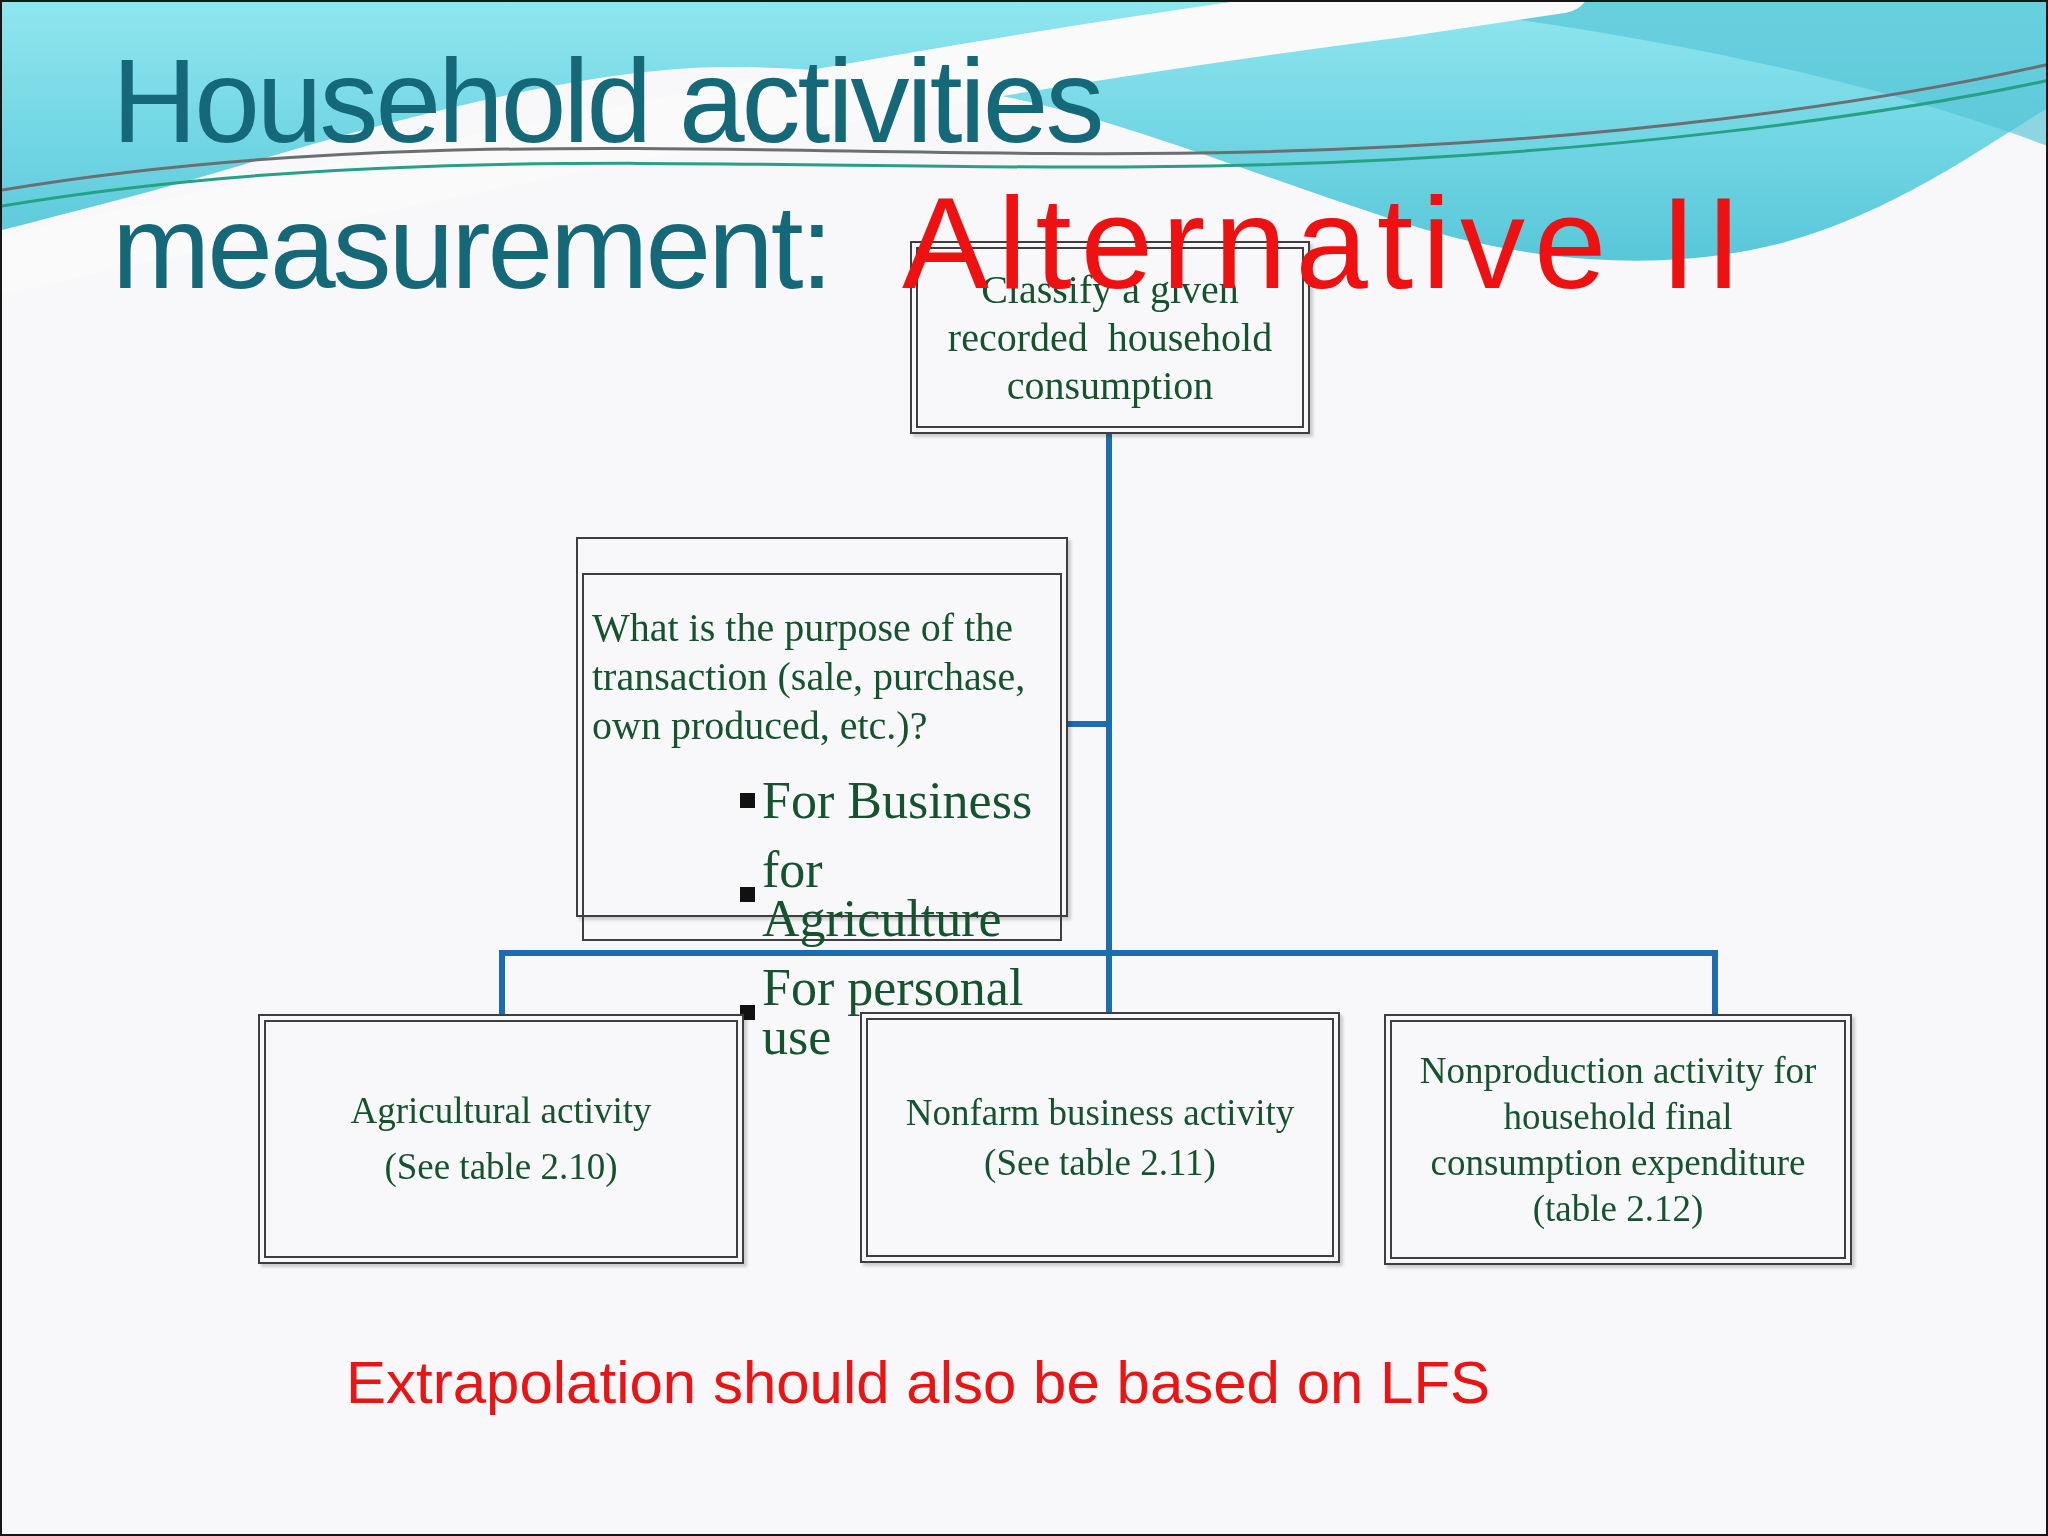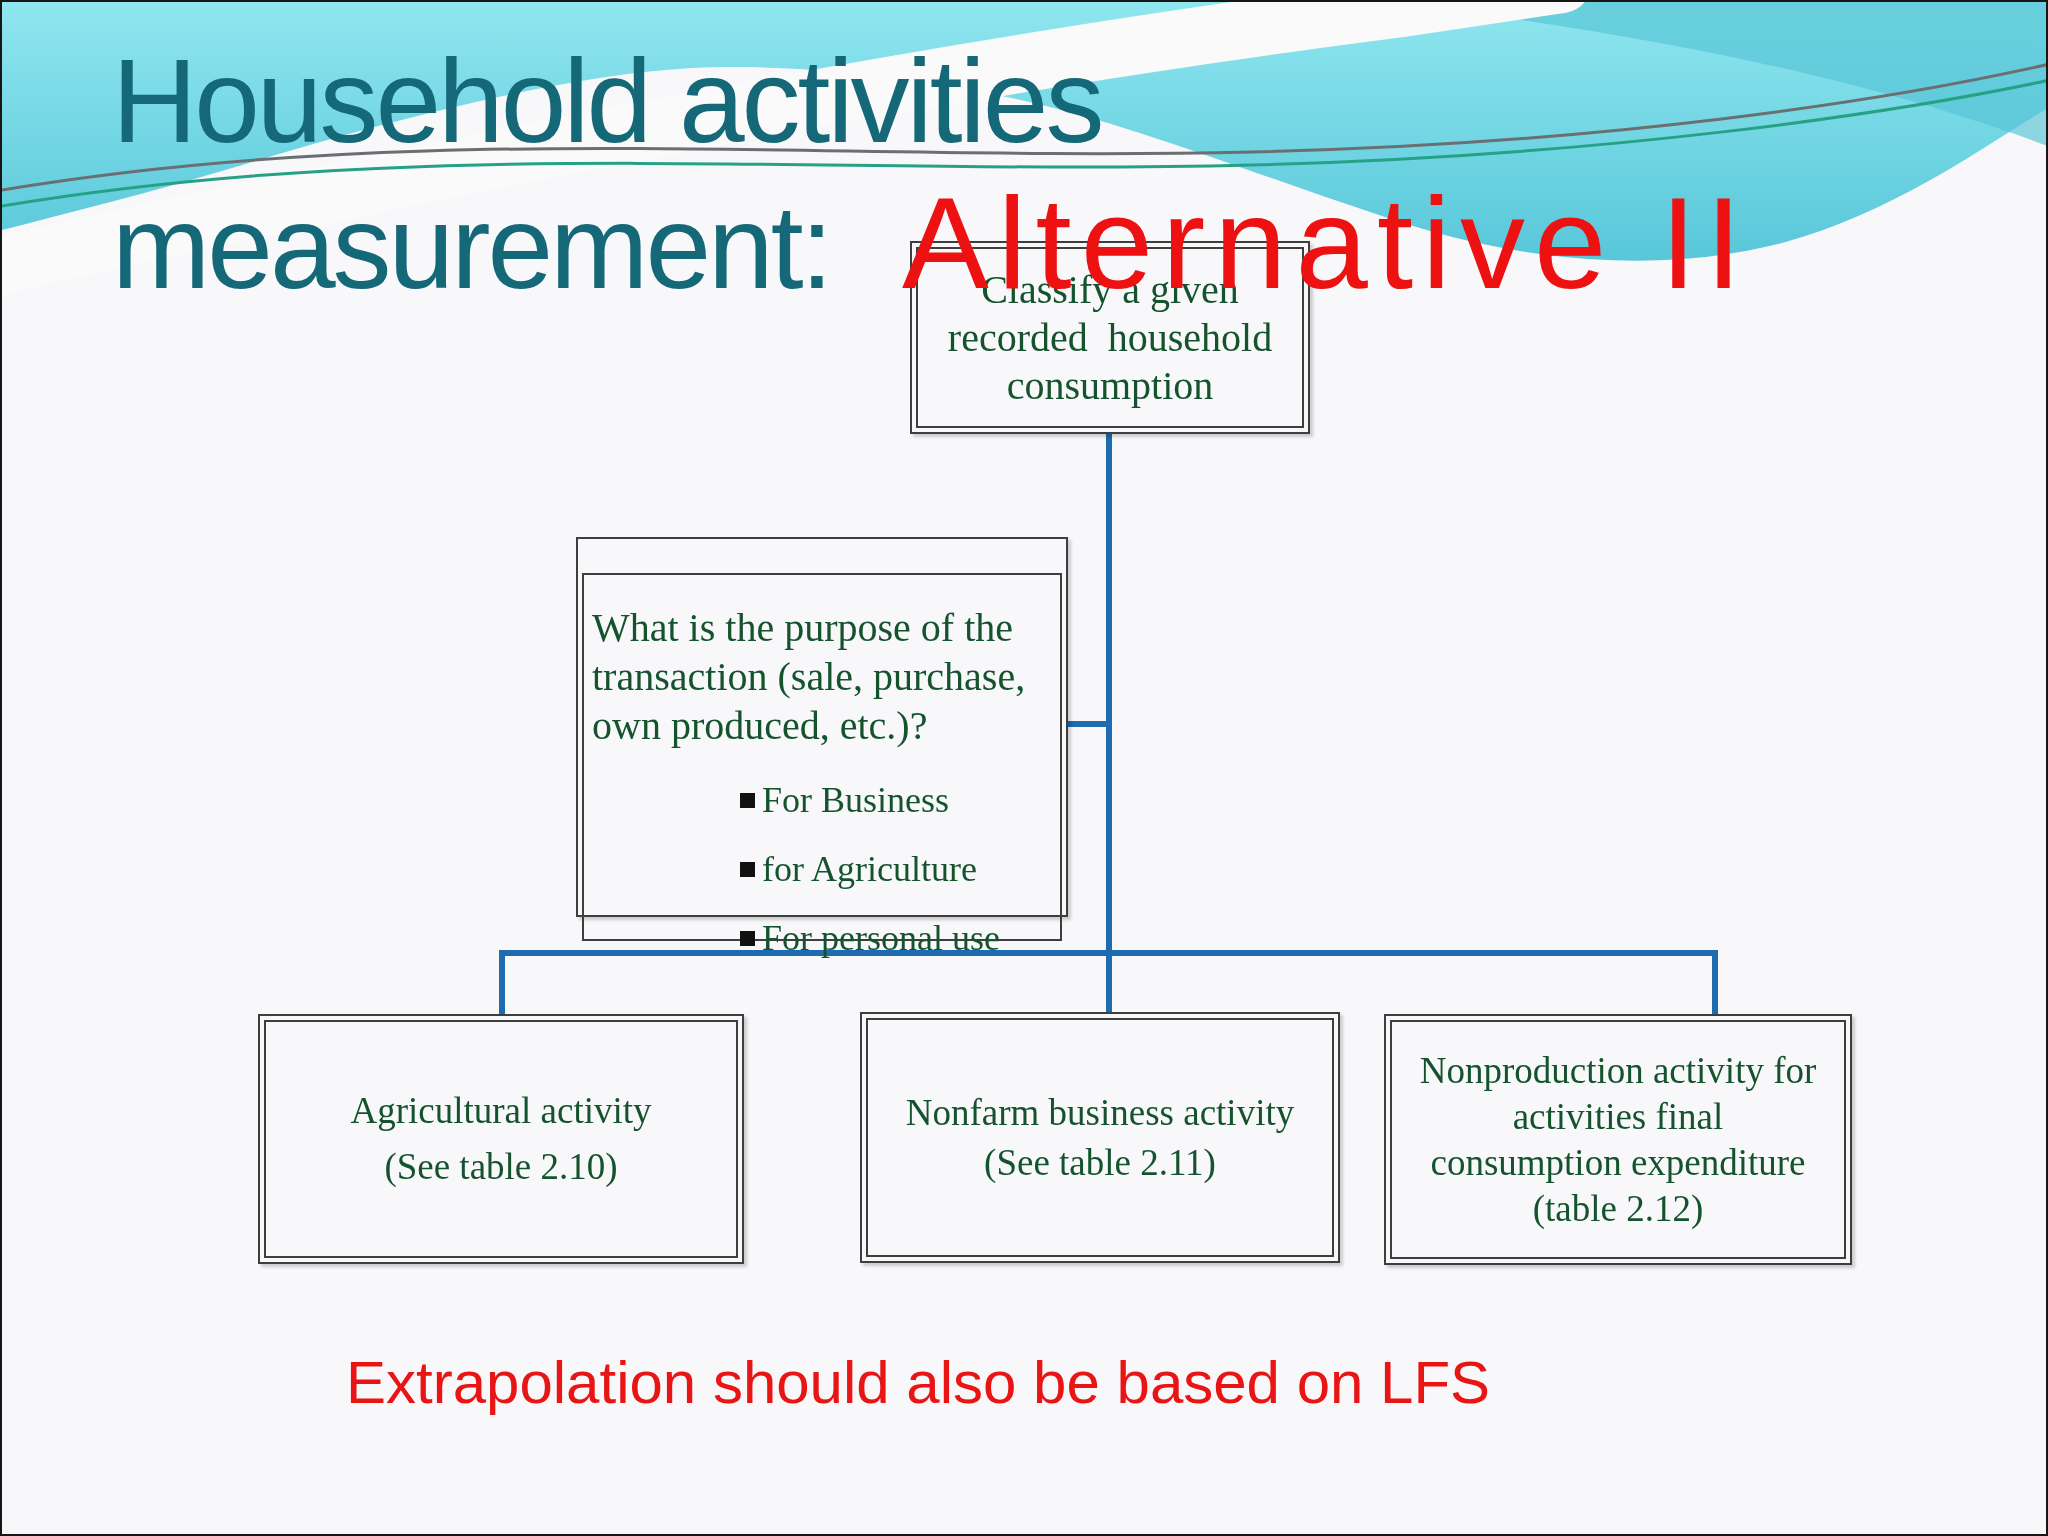--- a/index.html
+++ b/index.html
@@ -43,21 +43,21 @@
     align-items:center; justify-content:center; text-align:center;
   }
   .pre { white-space:pre-wrap; }
 
   .box-top { left:908px; top:239px; width:400px; height:193px; }
   .box-top .dbox-inner { font-size:40px; line-height:48px; }
 
   .box-question { left:574px; top:535px; width:492px; height:380px; }
   .box-question .dbox-inner { font-size:40px; line-height:49px; padding:28px 8px 8px 8px;margin-top:30px; }
   .bullets { margin-top:26px; padding-left:148px; }
-  .bullet-row { display:flex; align-items:center; margin-bottom:20px; font-size:36px; }
+  .bullet-row { display:flex; align-items:center; margin-bottom:20px; font-size:52px; }
   .bsq { width:15px; height:15px; background:#111; margin-right:7px; flex:none; }
 
   .box-agri    { left:256px;  top:1012px; width:486px; height:250px; }
   .box-agri    .dbox-inner { font-size:37px; line-height:56px; }
   .box-nonfarm { left:858px;  top:1010px; width:480px; height:251px; }
   .box-nonfarm .dbox-inner { font-size:37px; line-height:50px; }
   .box-nonprod { left:1382px; top:1012px; width:468px; height:251px; }
   .box-nonprod .dbox-inner { font-size:37px; line-height:46px; }
 
   .footnote {
@@ -142,21 +142,21 @@
   <div class="dbox box-nonfarm">
     <div class="dbox-inner center-col">
       <div>Nonfarm business activity</div>
       <div>(See table 2.11)</div>
     </div>
   </div>
 
   <div class="dbox box-nonprod">
     <div class="dbox-inner center-col">
       <div>Nonproduction activity for</div>
-      <div>activities final</div>
+      <div>household final</div>
       <div>consumption expenditure</div>
       <div>(table 2.12)</div>
     </div>
   </div>
 
   <div class="footnote">Extrapolation should also be based on LFS</div>
 
 </div>
 
 </body></html>

